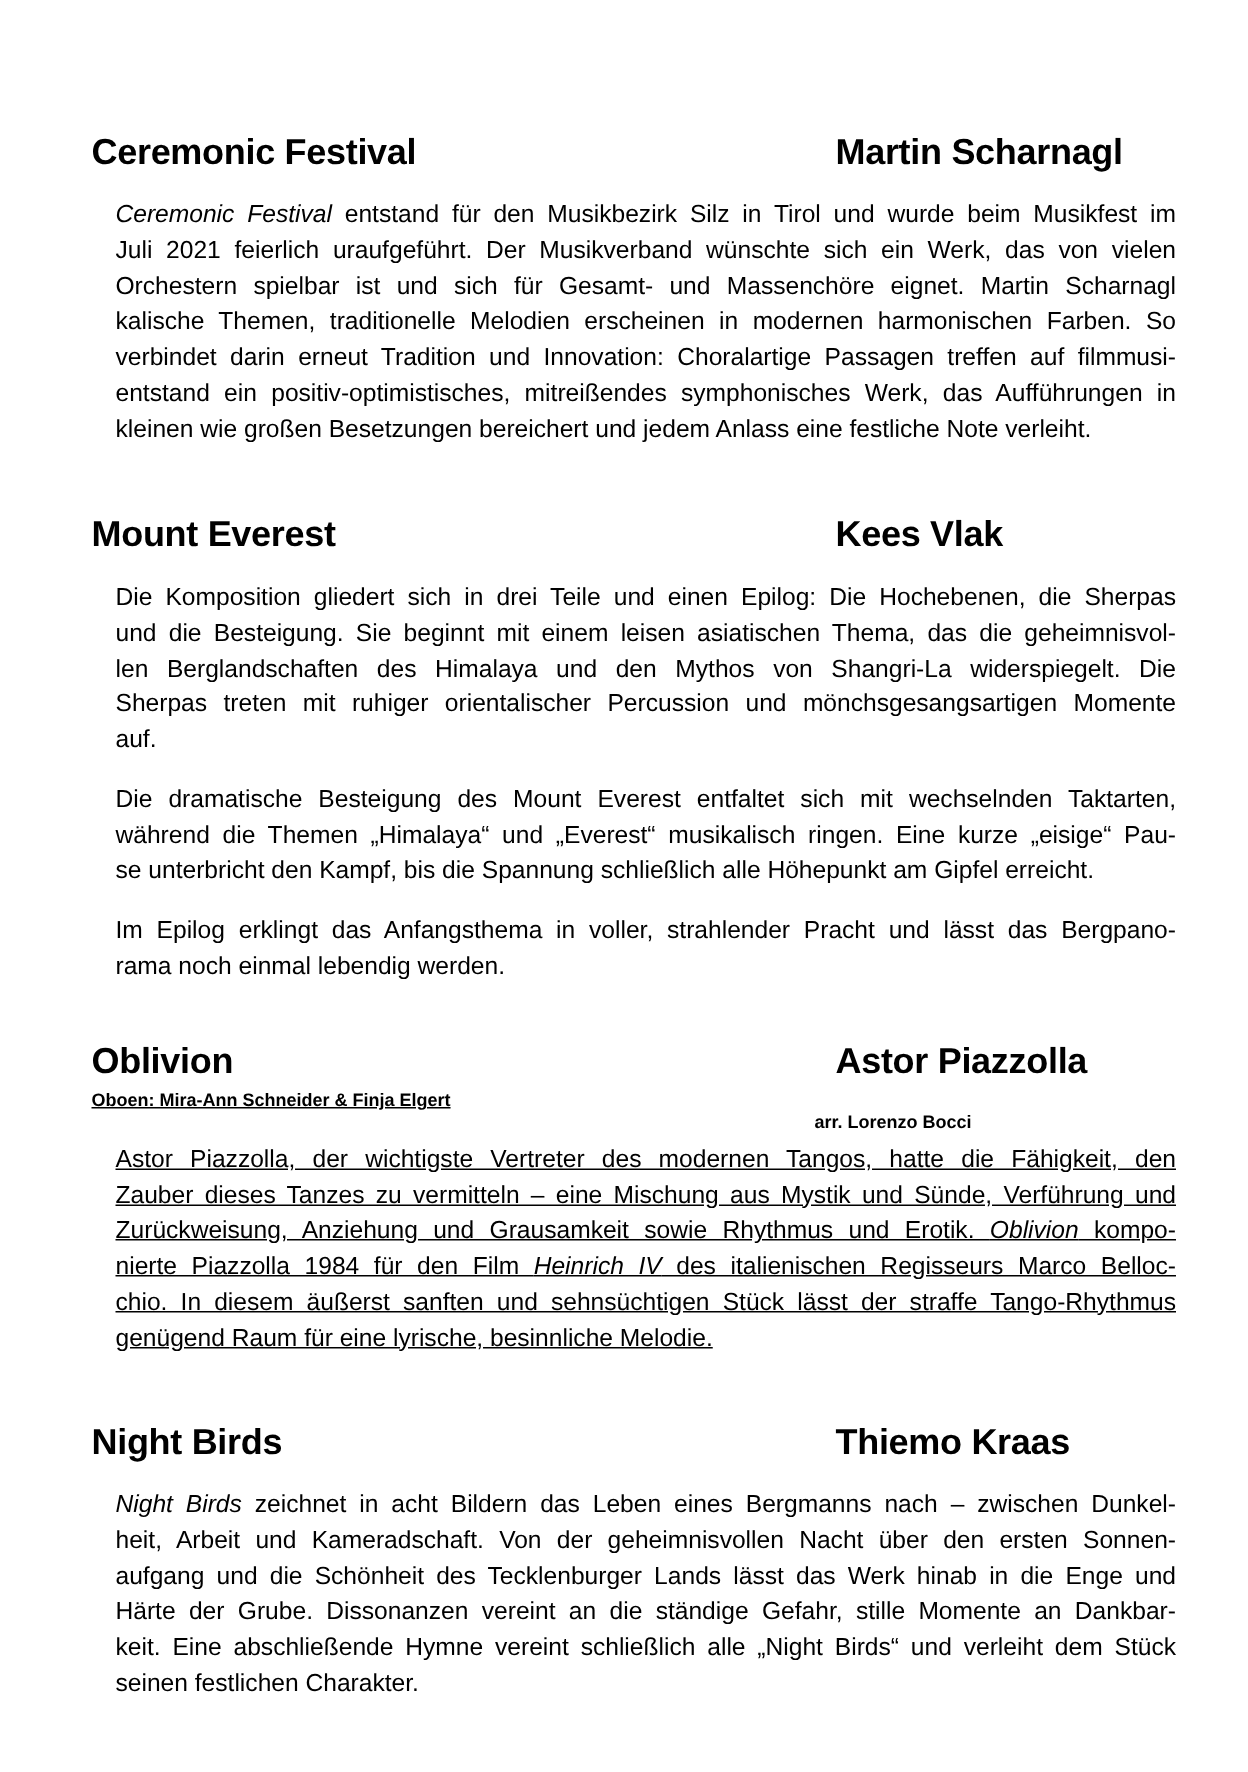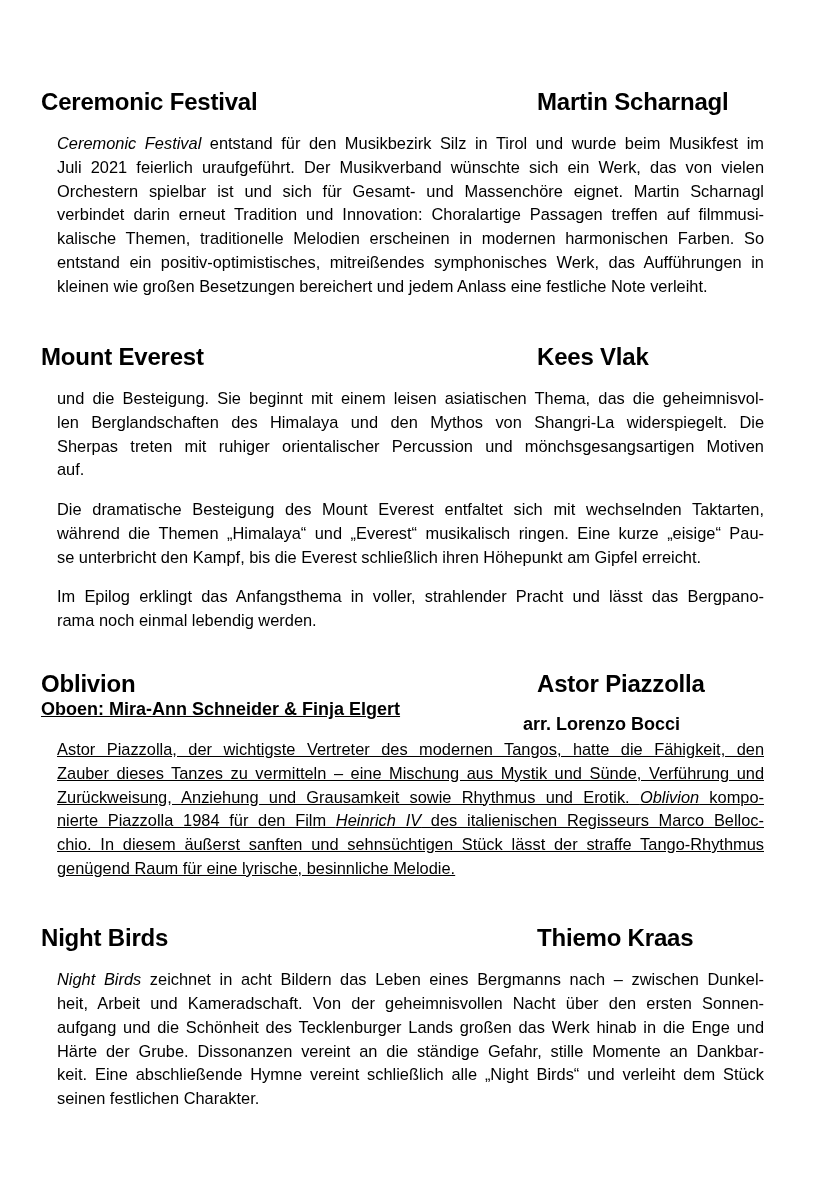--- a/index.html
+++ b/index.html
@@ -8,21 +8,21 @@
     background: #ffffff;
   }
   .page {
     position: relative;
     width: 832px;
     height: 1181px;
     background: #ffffff;
     color: #000000;
     font-family: "Liberation Sans", "DejaVu Sans", sans-serif;
     box-sizing: border-box;
-    padding: 88px 52px 0 41px;
+    padding: 88px 52px 0 61px;
     overflow: hidden;
   }
   .content {
     width: 739px;
   }
   .piece { margin: 0; }
   .content section:nth-of-type(2) { margin-top: 44.75px; }
   .content section:nth-of-type(3) { margin-top: 37.5px; text-decoration: underline; }
   .content section:nth-of-type(4) { margin-top: 43.75px; }
 
@@ -45,21 +45,21 @@
     top: 0;
     font-size: 24px;
     line-height: 28px;
     font-weight: bold;
     letter-spacing: -0.2px;
     white-space: nowrap;
   }
   .subtitle-row {
     position: relative;
     height: 23.75px;
-    font-size: 18px;
+    font-size: 12px;
     line-height: 23.75px;
     font-weight: bold;
   }
   .subtitle-right {
     position: absolute;
     left: 482px;
     top: 0;
     white-space: nowrap;
     margin-top: 15px;
   }
@@ -80,38 +80,39 @@
 <body>
 
 <div class="page">
   <div class="content">
       <section class="piece">
         <div class="heading-row"><h2 class="title">Ceremonic Festival</h2><span class="composer">Martin Scharnagl</span></div>
         <div class="para">
           <div class="line"><i>Ceremonic Festival</i> entstand für den Musikbezirk Silz in Tirol und wurde beim Musikfest im</div>
           <div class="line">Juli 2021 feierlich uraufgeführt. Der Musikverband wünschte sich ein Werk, das von vielen</div>
           <div class="line">Orchestern spielbar ist und sich für Gesamt- und Massenchöre eignet. Martin Scharnagl</div>
+          <div class="line">kalische Themen, traditionelle Melodien erscheinen in modernen harmonischen Farben. So</div>
           <div class="line">verbindet darin erneut Tradition und Innovation: Choralartige Passagen treffen auf filmmusi-</div>
-          <div class="line">kalische Themen, traditionelle Melodien erscheinen in modernen harmonischen Farben. So</div>
           <div class="line">entstand ein positiv-optimistisches, mitreißendes symphonisches Werk, das Aufführungen in</div>
           <div class="line last">kleinen wie großen Besetzungen bereichert und jedem Anlass eine festliche Note verleiht.</div>
         </div>
       </section>
       <section class="piece">
         <div class="heading-row"><h2 class="title">Mount Everest</h2><span class="composer">Kees Vlak</span></div>
         <div class="para">
+          <div class="line">Die Komposition gliedert sich in drei Teile und einen Epilog: Die Hochebenen, die Sherpas</div>
           <div class="line">und die Besteigung. Sie beginnt mit einem leisen asiatischen Thema, das die geheimnisvol-</div>
           <div class="line">len Berglandschaften des Himalaya und den Mythos von Shangri-La widerspiegelt. Die</div>
-          <div class="line">Sherpas treten mit ruhiger orientalischer Percussion und mönchsgesangsartigen Motiven</div>
+          <div class="line">Sherpas treten mit ruhiger orientalischer Percussion und mönchsgesangsartigen Momente</div>
           <div class="line last">auf.</div>
         </div>
         <div class="para">
           <div class="line">Die dramatische Besteigung des Mount Everest entfaltet sich mit wechselnden Taktarten,</div>
           <div class="line">während die Themen „Himalaya“ und „Everest“ musikalisch ringen. Eine kurze „eisige“ Pau-</div>
-          <div class="line last">se unterbricht den Kampf, bis die Everest schließlich ihren Höhepunkt am Gipfel erreicht.</div>
+          <div class="line last">se unterbricht den Kampf, bis die Spannung schließlich alle Höhepunkt am Gipfel erreicht.</div>
         </div>
         <div class="para">
           <div class="line">Im Epilog erklingt das Anfangsthema in voller, strahlender Pracht und lässt das Bergpano-</div>
           <div class="line last">rama noch einmal lebendig werden.</div>
         </div>
       </section>
       <section class="piece">
         <div class="heading-row"><h2 class="title">Oblivion</h2><span class="composer">Astor Piazzolla</span></div>
         <div class="subtitle-row"><span class="subtitle-left">Oboen: Mira-Ann Schneider &amp; Finja Elgert</span><span class="subtitle-right">arr. Lorenzo Bocci</span></div>
         <div class="para">
@@ -121,20 +122,20 @@
           <div class="line">nierte Piazzolla 1984 für den Film <i>Heinrich IV</i> des italienischen Regisseurs Marco Belloc-</div>
           <div class="line">chio. In diesem äußerst sanften und sehnsüchtigen Stück lässt der straffe Tango-Rhythmus</div>
           <div class="line last">genügend Raum für eine lyrische, besinnliche Melodie.</div>
         </div>
       </section>
       <section class="piece">
         <div class="heading-row"><h2 class="title">Night Birds</h2><span class="composer">Thiemo Kraas</span></div>
         <div class="para">
           <div class="line"><i>Night Birds</i> zeichnet in acht Bildern das Leben eines Bergmanns nach – zwischen Dunkel-</div>
           <div class="line">heit, Arbeit und Kameradschaft. Von der geheimnisvollen Nacht über den ersten Sonnen-</div>
-          <div class="line">aufgang und die Schönheit des Tecklenburger Lands großen das Werk hinab in die Enge und</div>
+          <div class="line">aufgang und die Schönheit des Tecklenburger Lands lässt das Werk hinab in die Enge und</div>
           <div class="line">Härte der Grube. Dissonanzen vereint an die ständige Gefahr, stille Momente an Dankbar-</div>
           <div class="line">keit. Eine abschließende Hymne vereint schließlich alle „Night Birds“ und verleiht dem Stück</div>
           <div class="line last">seinen festlichen Charakter.</div>
         </div>
       </section>
     </div>
 </div>
 
 </body></html>

